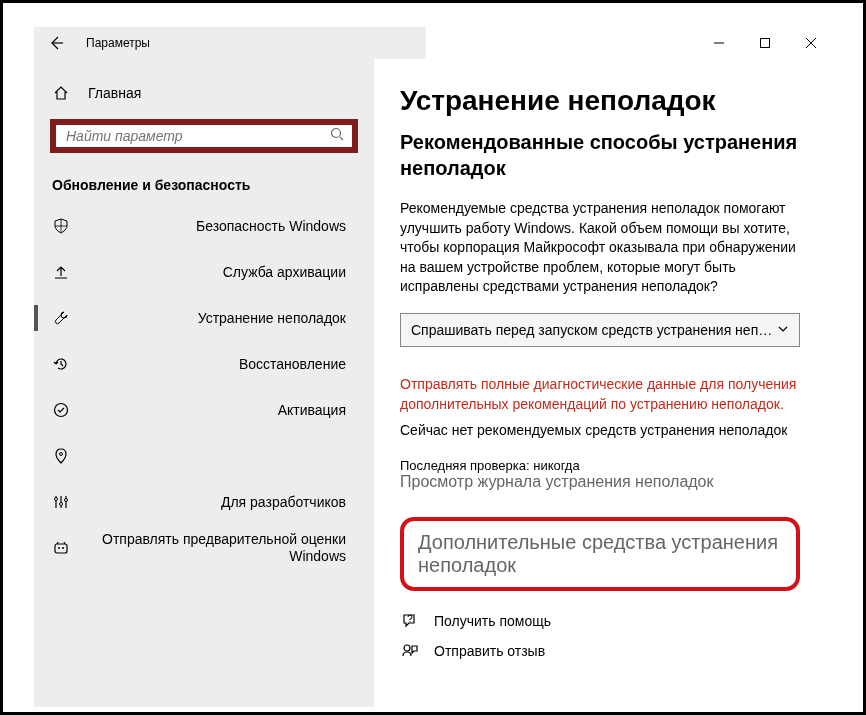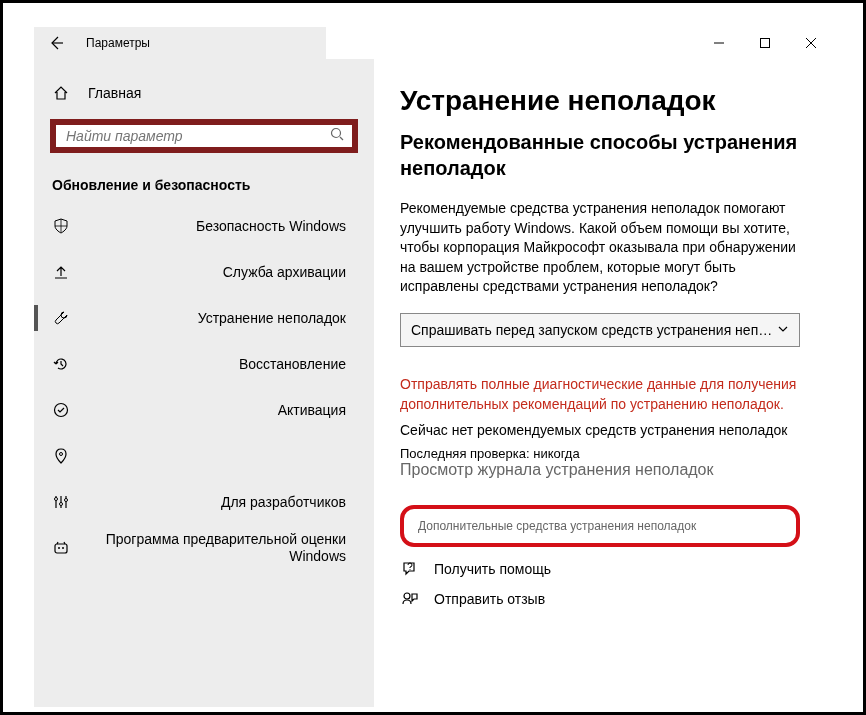--- a/index.html
+++ b/index.html
@@ -21,21 +21,21 @@
 
   
   .titlebar {
     height: 32px;
     display: flex;
     align-items: stretch;
     background: #ededed;
     font-size: 12px;
   }
   .titlebar-left {
-    width: 292px;
+    width: 392px;
     background: #ededed;
     display: flex;
     align-items: center;
     padding-left: 8px;
     gap: 16px;
   }
   .titlebar-left .back-btn {
     width: 28px; height: 28px;
     display: flex; align-items: center; justify-content: center;
     cursor: pointer;
@@ -134,34 +134,34 @@
     background: #f5f5f5;
     display: flex;
     align-items: center;
     padding: 0 10px;
     font-size: 14px;
     margin-bottom: 28px;
     cursor: pointer;
   }
   .dropdown-label { flex: 1; white-space: nowrap; overflow: hidden; text-overflow: ellipsis; }
   .red-note { font-size: 14px; color: #c42b1c; line-height: 1.4; margin-bottom: 8px; }
-  .info-line { font-size: 14px; margin-bottom: 8px; }
+  .info-line { font-size: 14px; margin-bottom: 20px; }
   .small-line { font-size: 13px; }
   .section-link {
     font-size: 16px; font-weight: 400; color: #666;
     margin-bottom: 26px;
     cursor: pointer;
   }
   .highlighted-link {
     display: block;
     border: 4px solid #d40f17;
     border-radius: 14px;
     padding: 10px 14px;
-    font-size: 12px; color: #666;
-    margin-bottom: 12px;
+    font-size: 20px; color: #666;
+    margin-bottom: 20px;
     cursor: pointer;
   }
   .footer-link {
     display: flex; align-items: center;
     gap: 14px;
     font-size: 14px;
     margin-bottom: 10px;
     cursor: pointer;
   }
   .footer-icon {
@@ -300,21 +300,21 @@
 
       <div class="nav-item">
         <span class="nav-icon">
           <svg width="16" height="16" viewBox="0 0 16 16">
                 <rect x="2" y="4" width="12" height="9" rx="2" stroke="#000" stroke-width="1.2" fill="none"></rect>
                 <circle cx="6" cy="8" r="1" fill="#000"></circle>
                 <circle cx="10" cy="8" r="1" fill="#000"></circle>
                 <path d="M5 2 L4 4 M11 2 L12 4" stroke="#000" stroke-width="1.2"></path>
               </svg>
         </span>
-        <span class="nav-label">Программа предварительной оценки Windows</span>
+        <span class="nav-label">Отправлять предварительной оценки Windows</span>
       </div>
 
     </div>
 
     <div class="main">
       <div class="h1">Устранение неполадок</div>
       <div class="h2">Рекомендованные способы устранения неполадок</div>
       <div class="para">Рекомендуемые средства устранения неполадок помогают улучшить работу Windows. Какой объем помощи вы хотите, чтобы корпорация Майкрософт оказывала при обнаружении на вашем устройстве проблем, которые могут быть исправлены средствами устранения неполадок?</div>
 
       <div class="dropdown">

